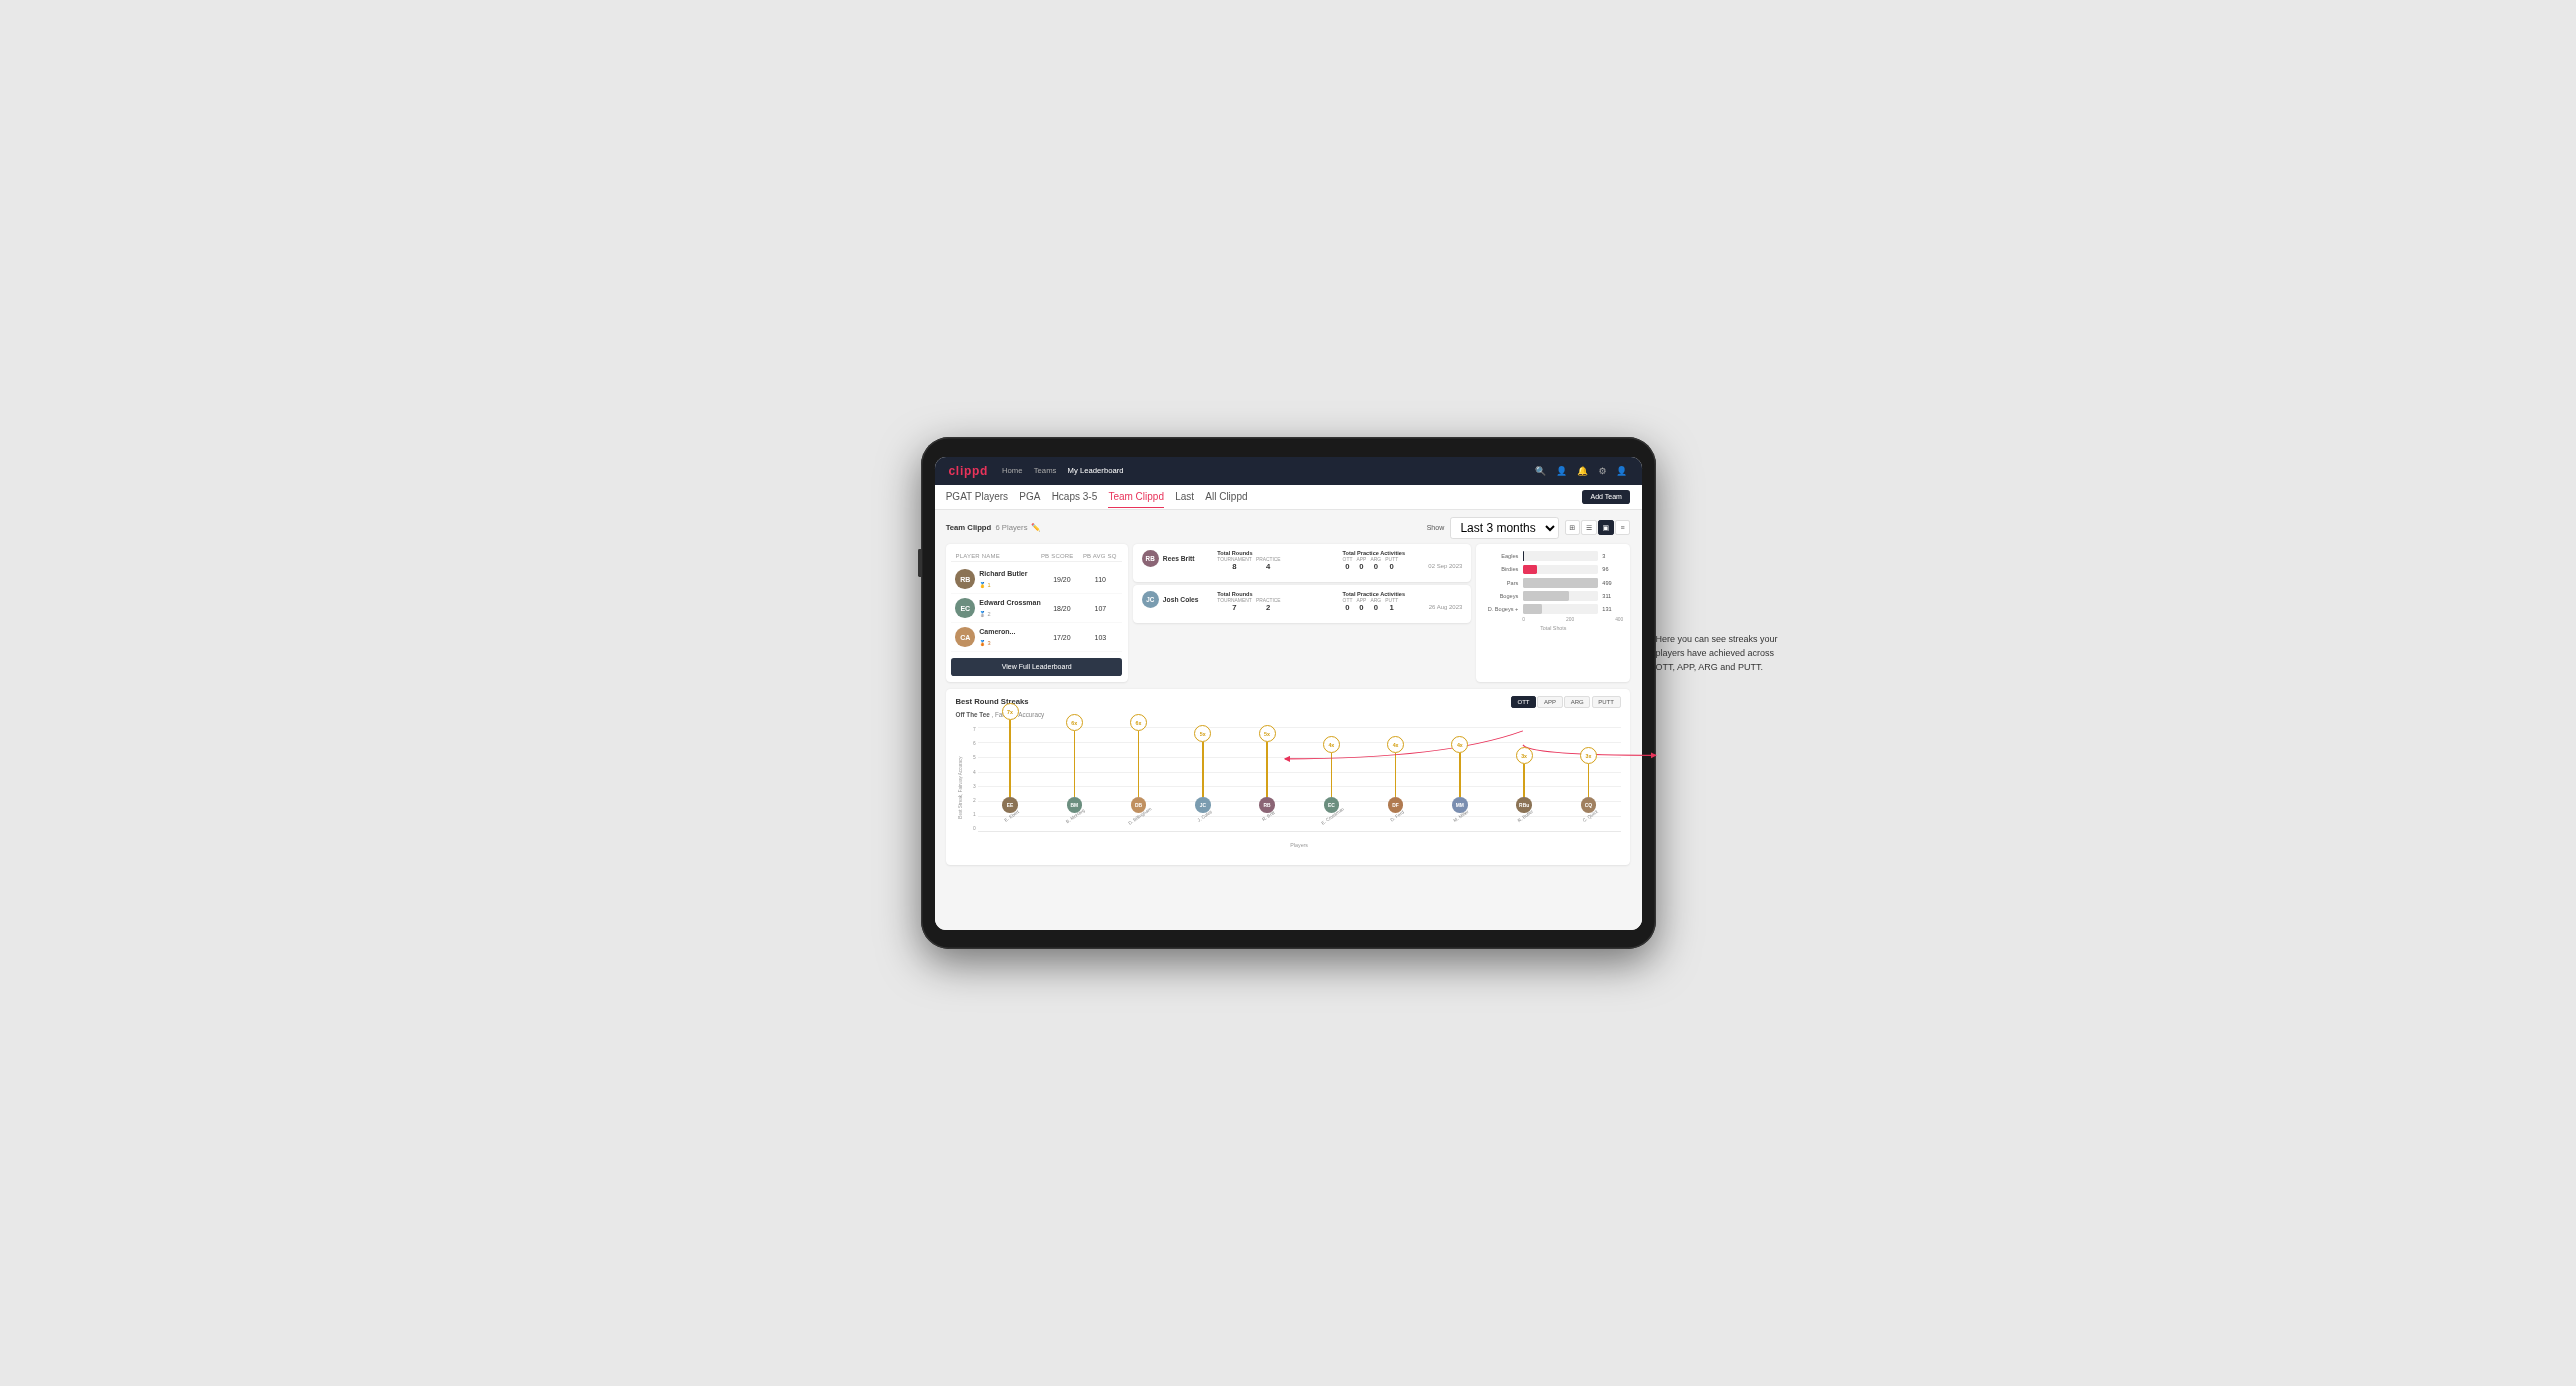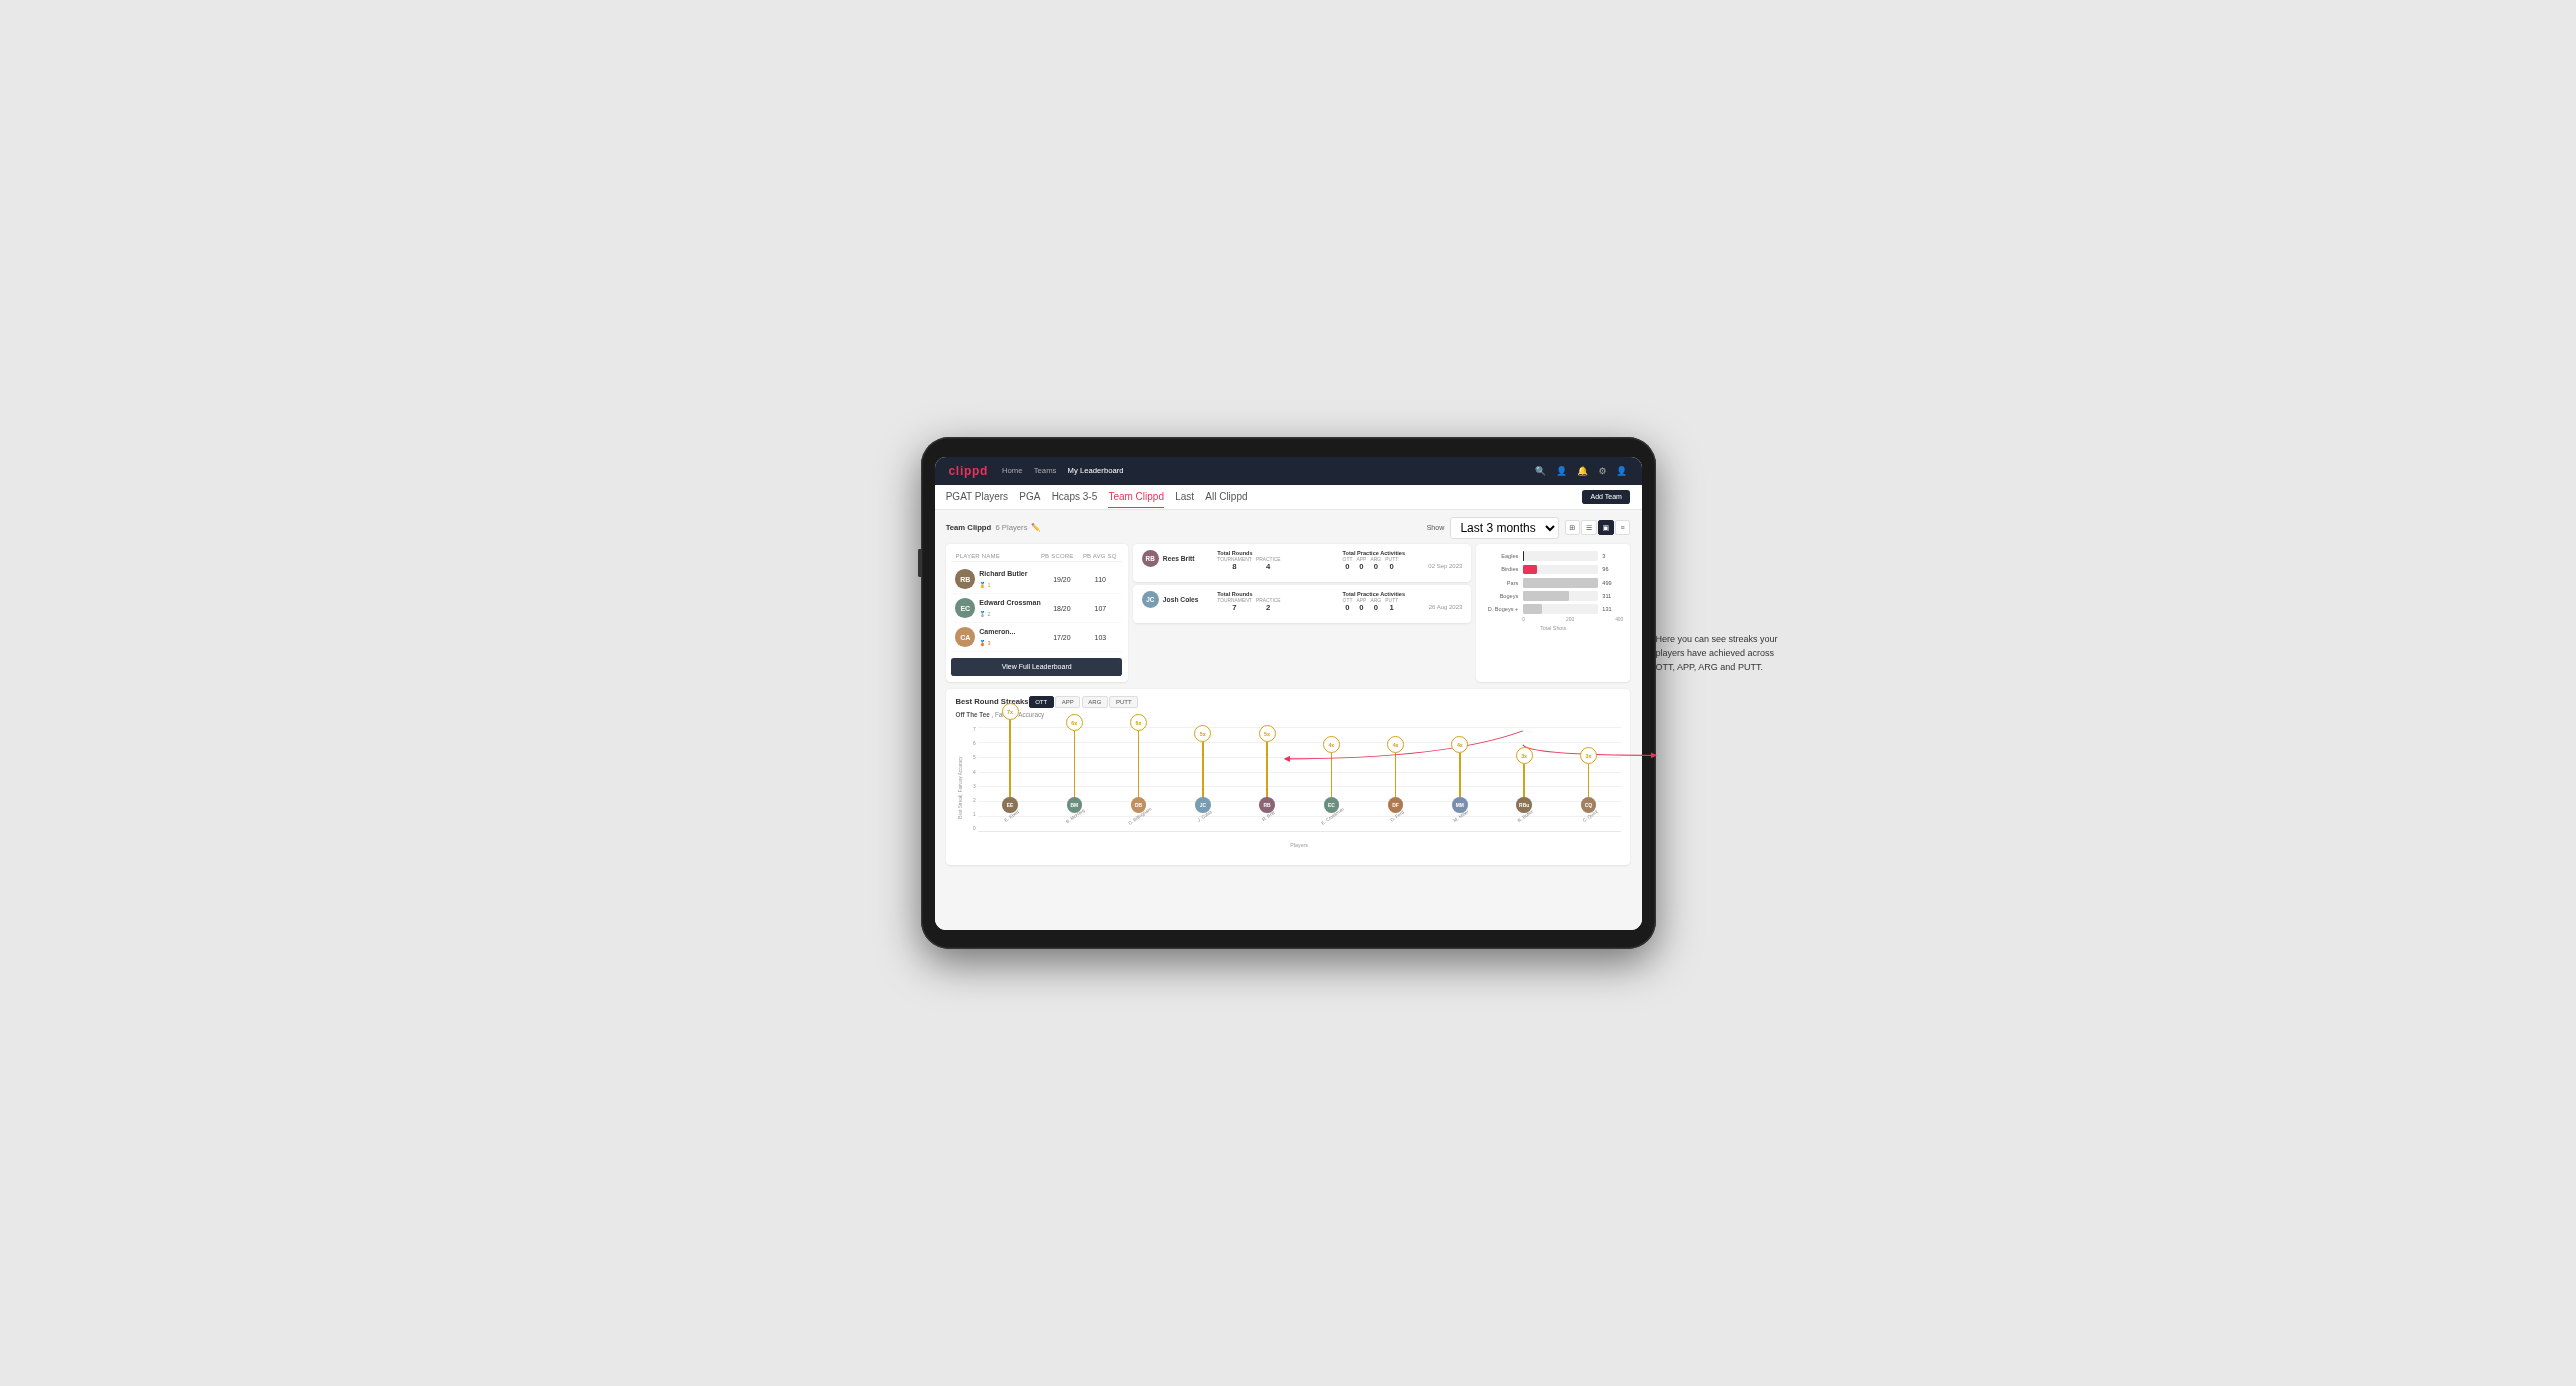--- a/index.html
+++ b/index.html
@@ -350,21 +350,21 @@
     
     .streaks-section {
       background: #fff;
       border-radius: 4.2px;
       padding: 7px 9.8px;
       box-shadow: 0 0.7px 2.1px rgba(0,0,0,0.08);
     }
     .streaks-header {
       display: flex;
       align-items: center;
-      justify-content: flex-start;
+      justify-content: space-between;
       margin-bottom: 2.8px;
     }
     .streaks-title {
       font-size: 7.7px;
       font-weight: 600;
       color: #333;
     }
     .streak-filter-btns {
       display: flex;
       gap: 1.4px;

